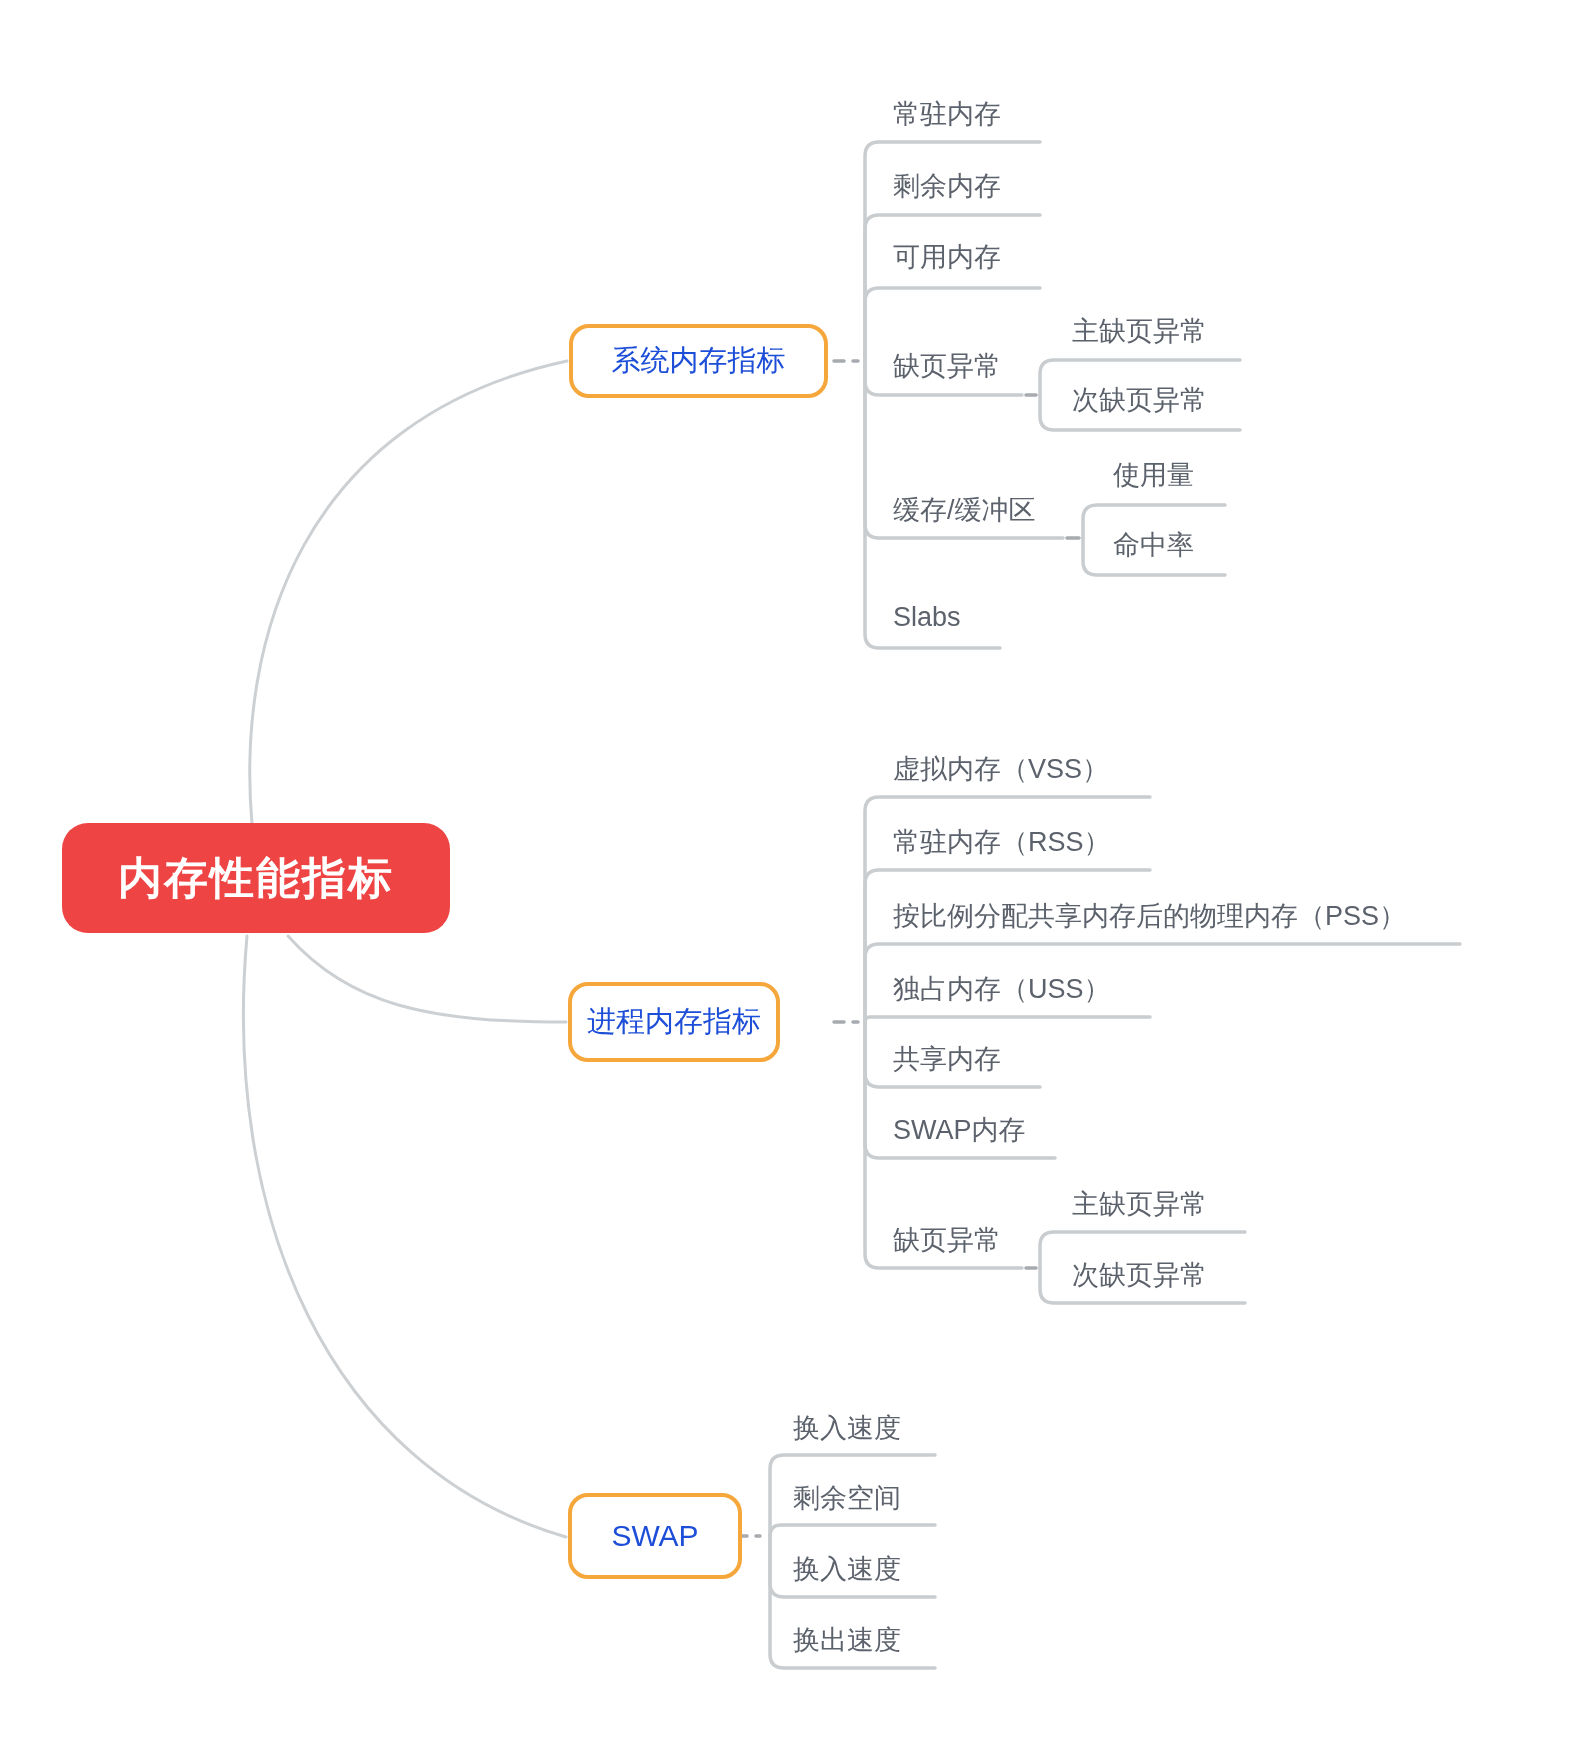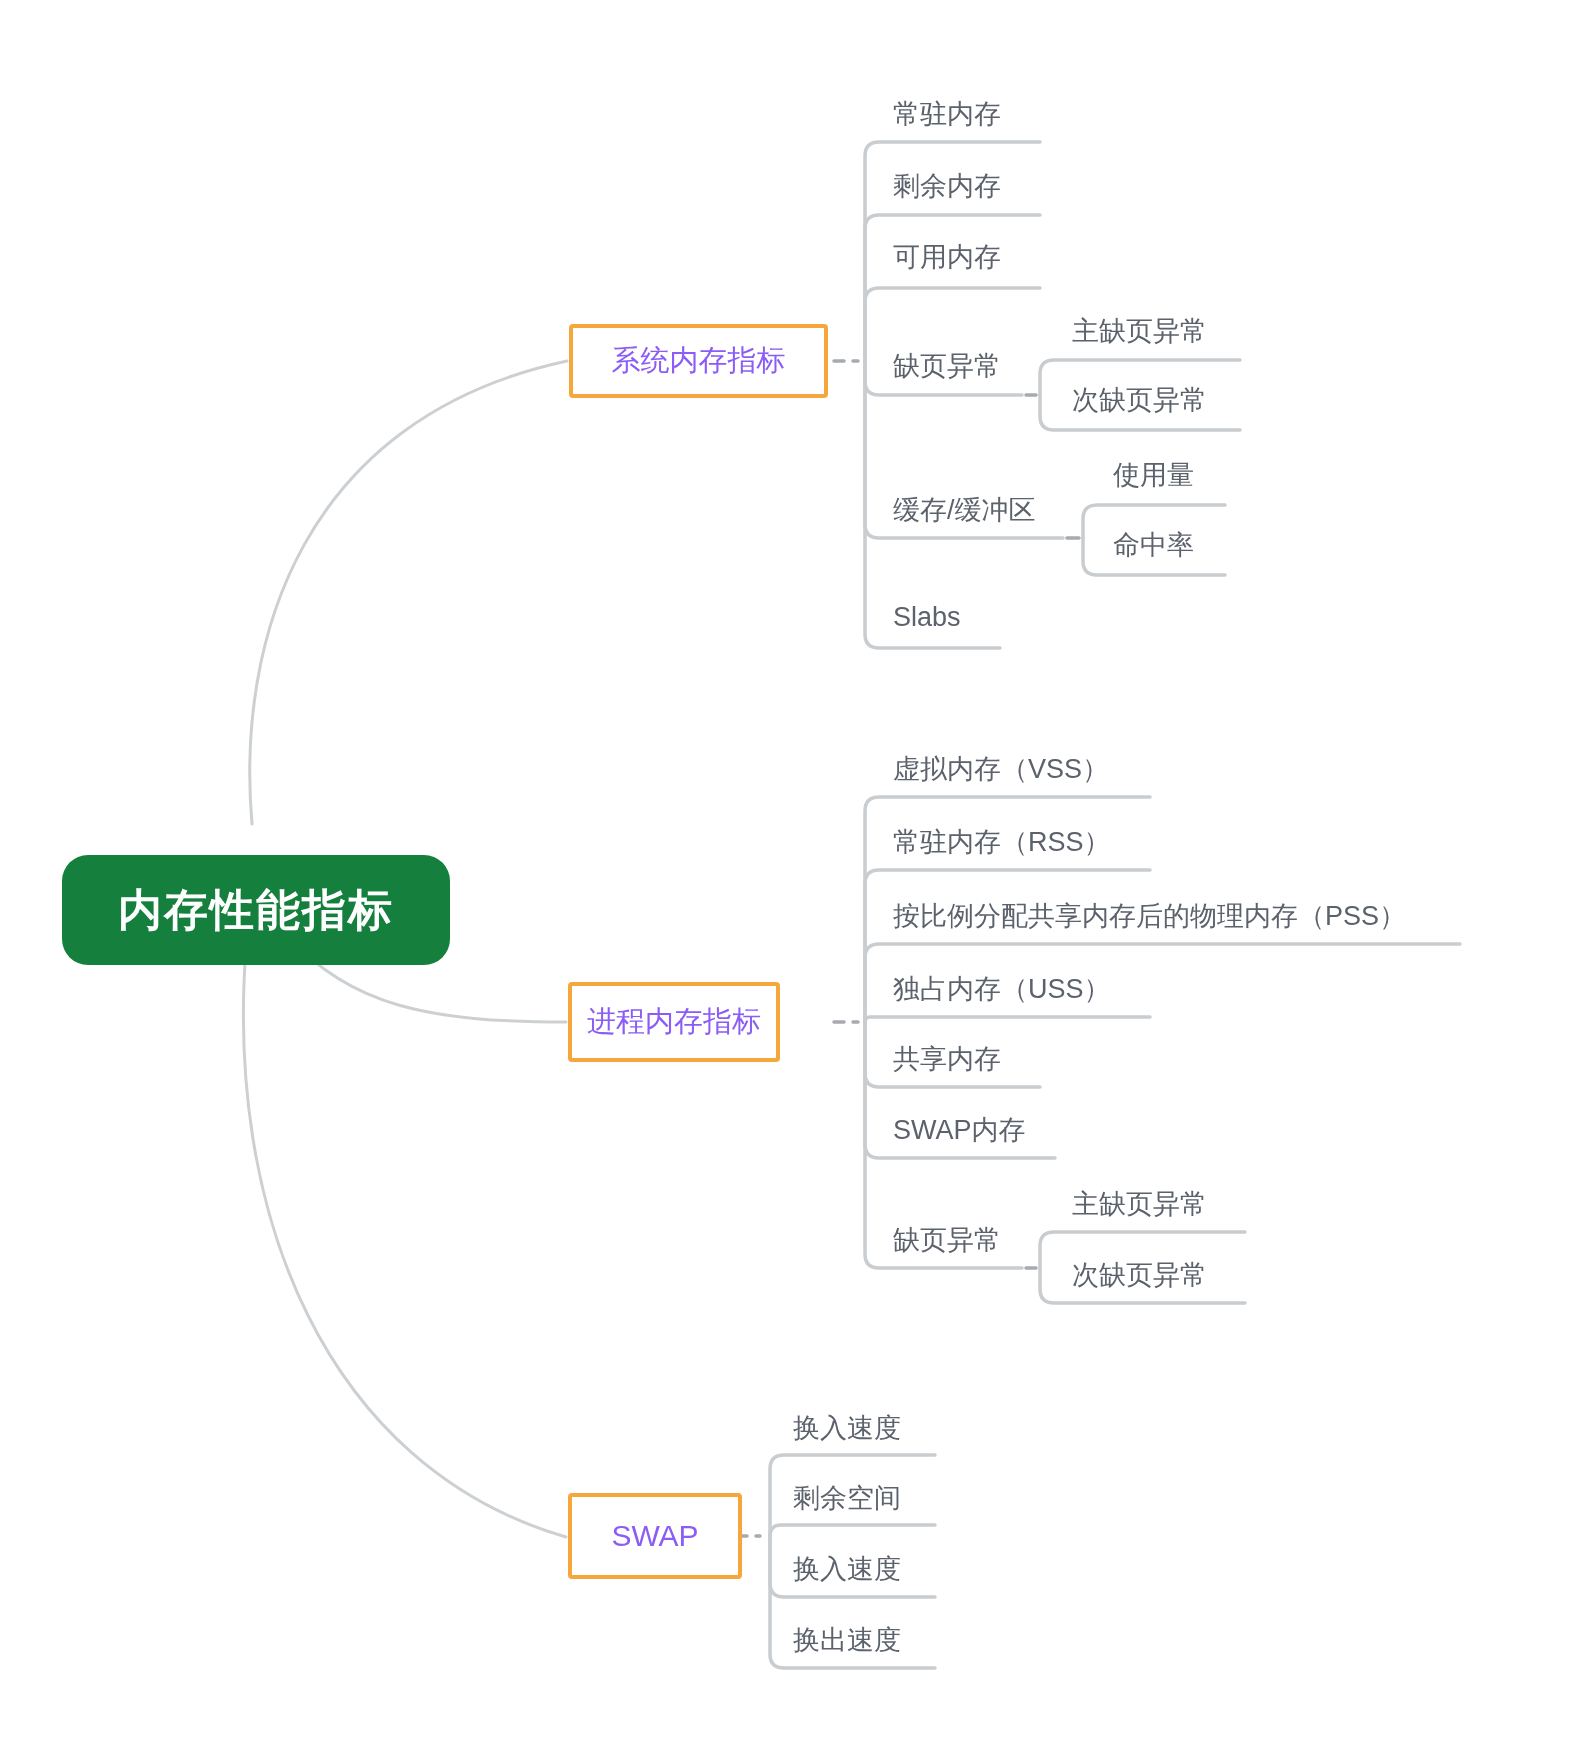--- a/index.html
+++ b/index.html
@@ -10,29 +10,28 @@
     font-family:"Liberation Sans", sans-serif;
     overflow:hidden;
   }
   svg.connectors{position:absolute;left:0;top:0;pointer-events:none;}
   .edge{fill:none;stroke:#C9CDD0;stroke-width:3.5;stroke-linecap:round;stroke-linejoin:round;}
   .curve{fill:none;stroke:#CDD0D3;stroke-width:3;stroke-linecap:round;}
   .dash{fill:none;stroke:#A7ABAF;stroke-width:3.5;stroke-linecap:round;stroke-dasharray:10 9;}
   .dash-short{fill:none;stroke:#A7ABAF;stroke-width:3.5;stroke-linecap:round;}
   .root-box{
     position:absolute;display:flex;align-items:center;justify-content:center;
-    background:#15803d;color:#ffffff;border-radius:26px;
+    background:#ef4444;color:#ffffff;border-radius:26px;
     font-size:44px;font-weight:bold;letter-spacing:2px;white-space:nowrap;
     cursor:default;
-    margin-top:32px;
   }
   .topic-box{
     position:absolute;display:flex;align-items:center;justify-content:center;
-    background:#ffffff;border:4px solid #F5A73C;border-radius:4px;
-    font-size:29px;color:#8b5cf6;white-space:nowrap;box-sizing:border-box;
+    background:#ffffff;border:4px solid #F5A73C;border-radius:20px;
+    font-size:29px;color:#1d4ed8;white-space:nowrap;box-sizing:border-box;
     cursor:default;
   }
   .leaf{
     position:absolute;transform:translateY(-50%);
     font-size:27px;color:#5C626C;white-space:nowrap;cursor:default;
   }
 </style>
 </head>
 <body>
 

